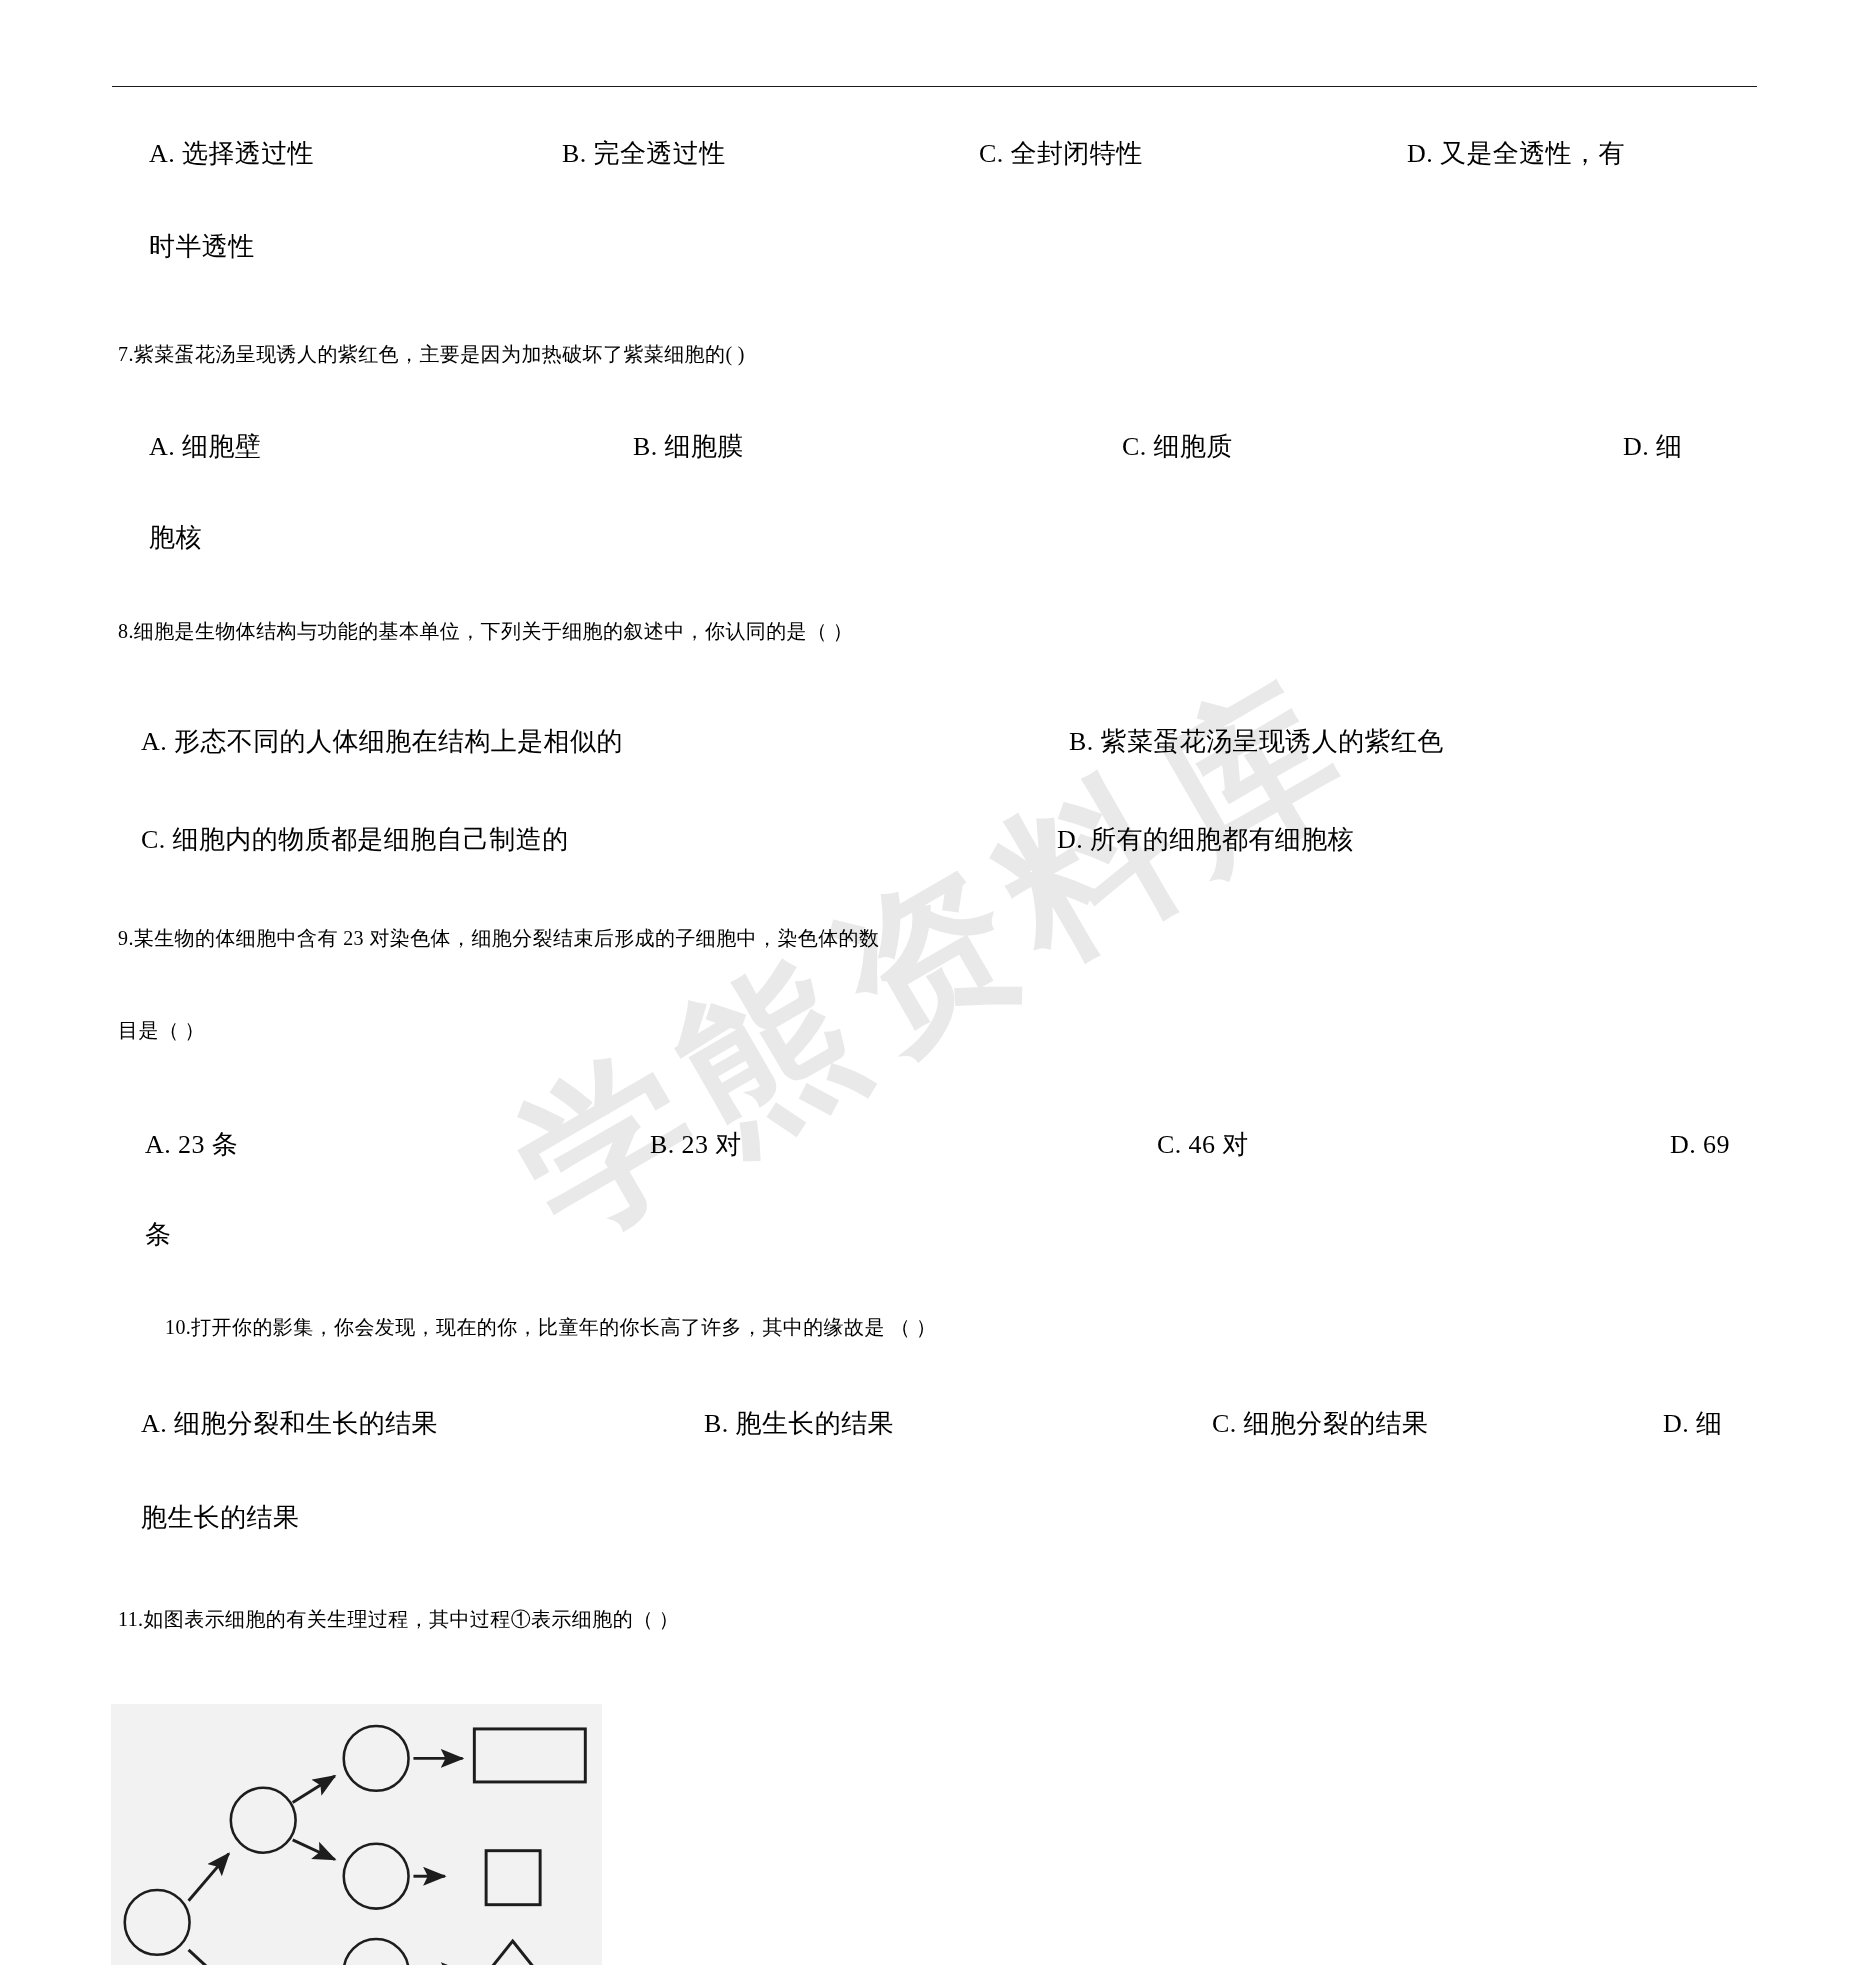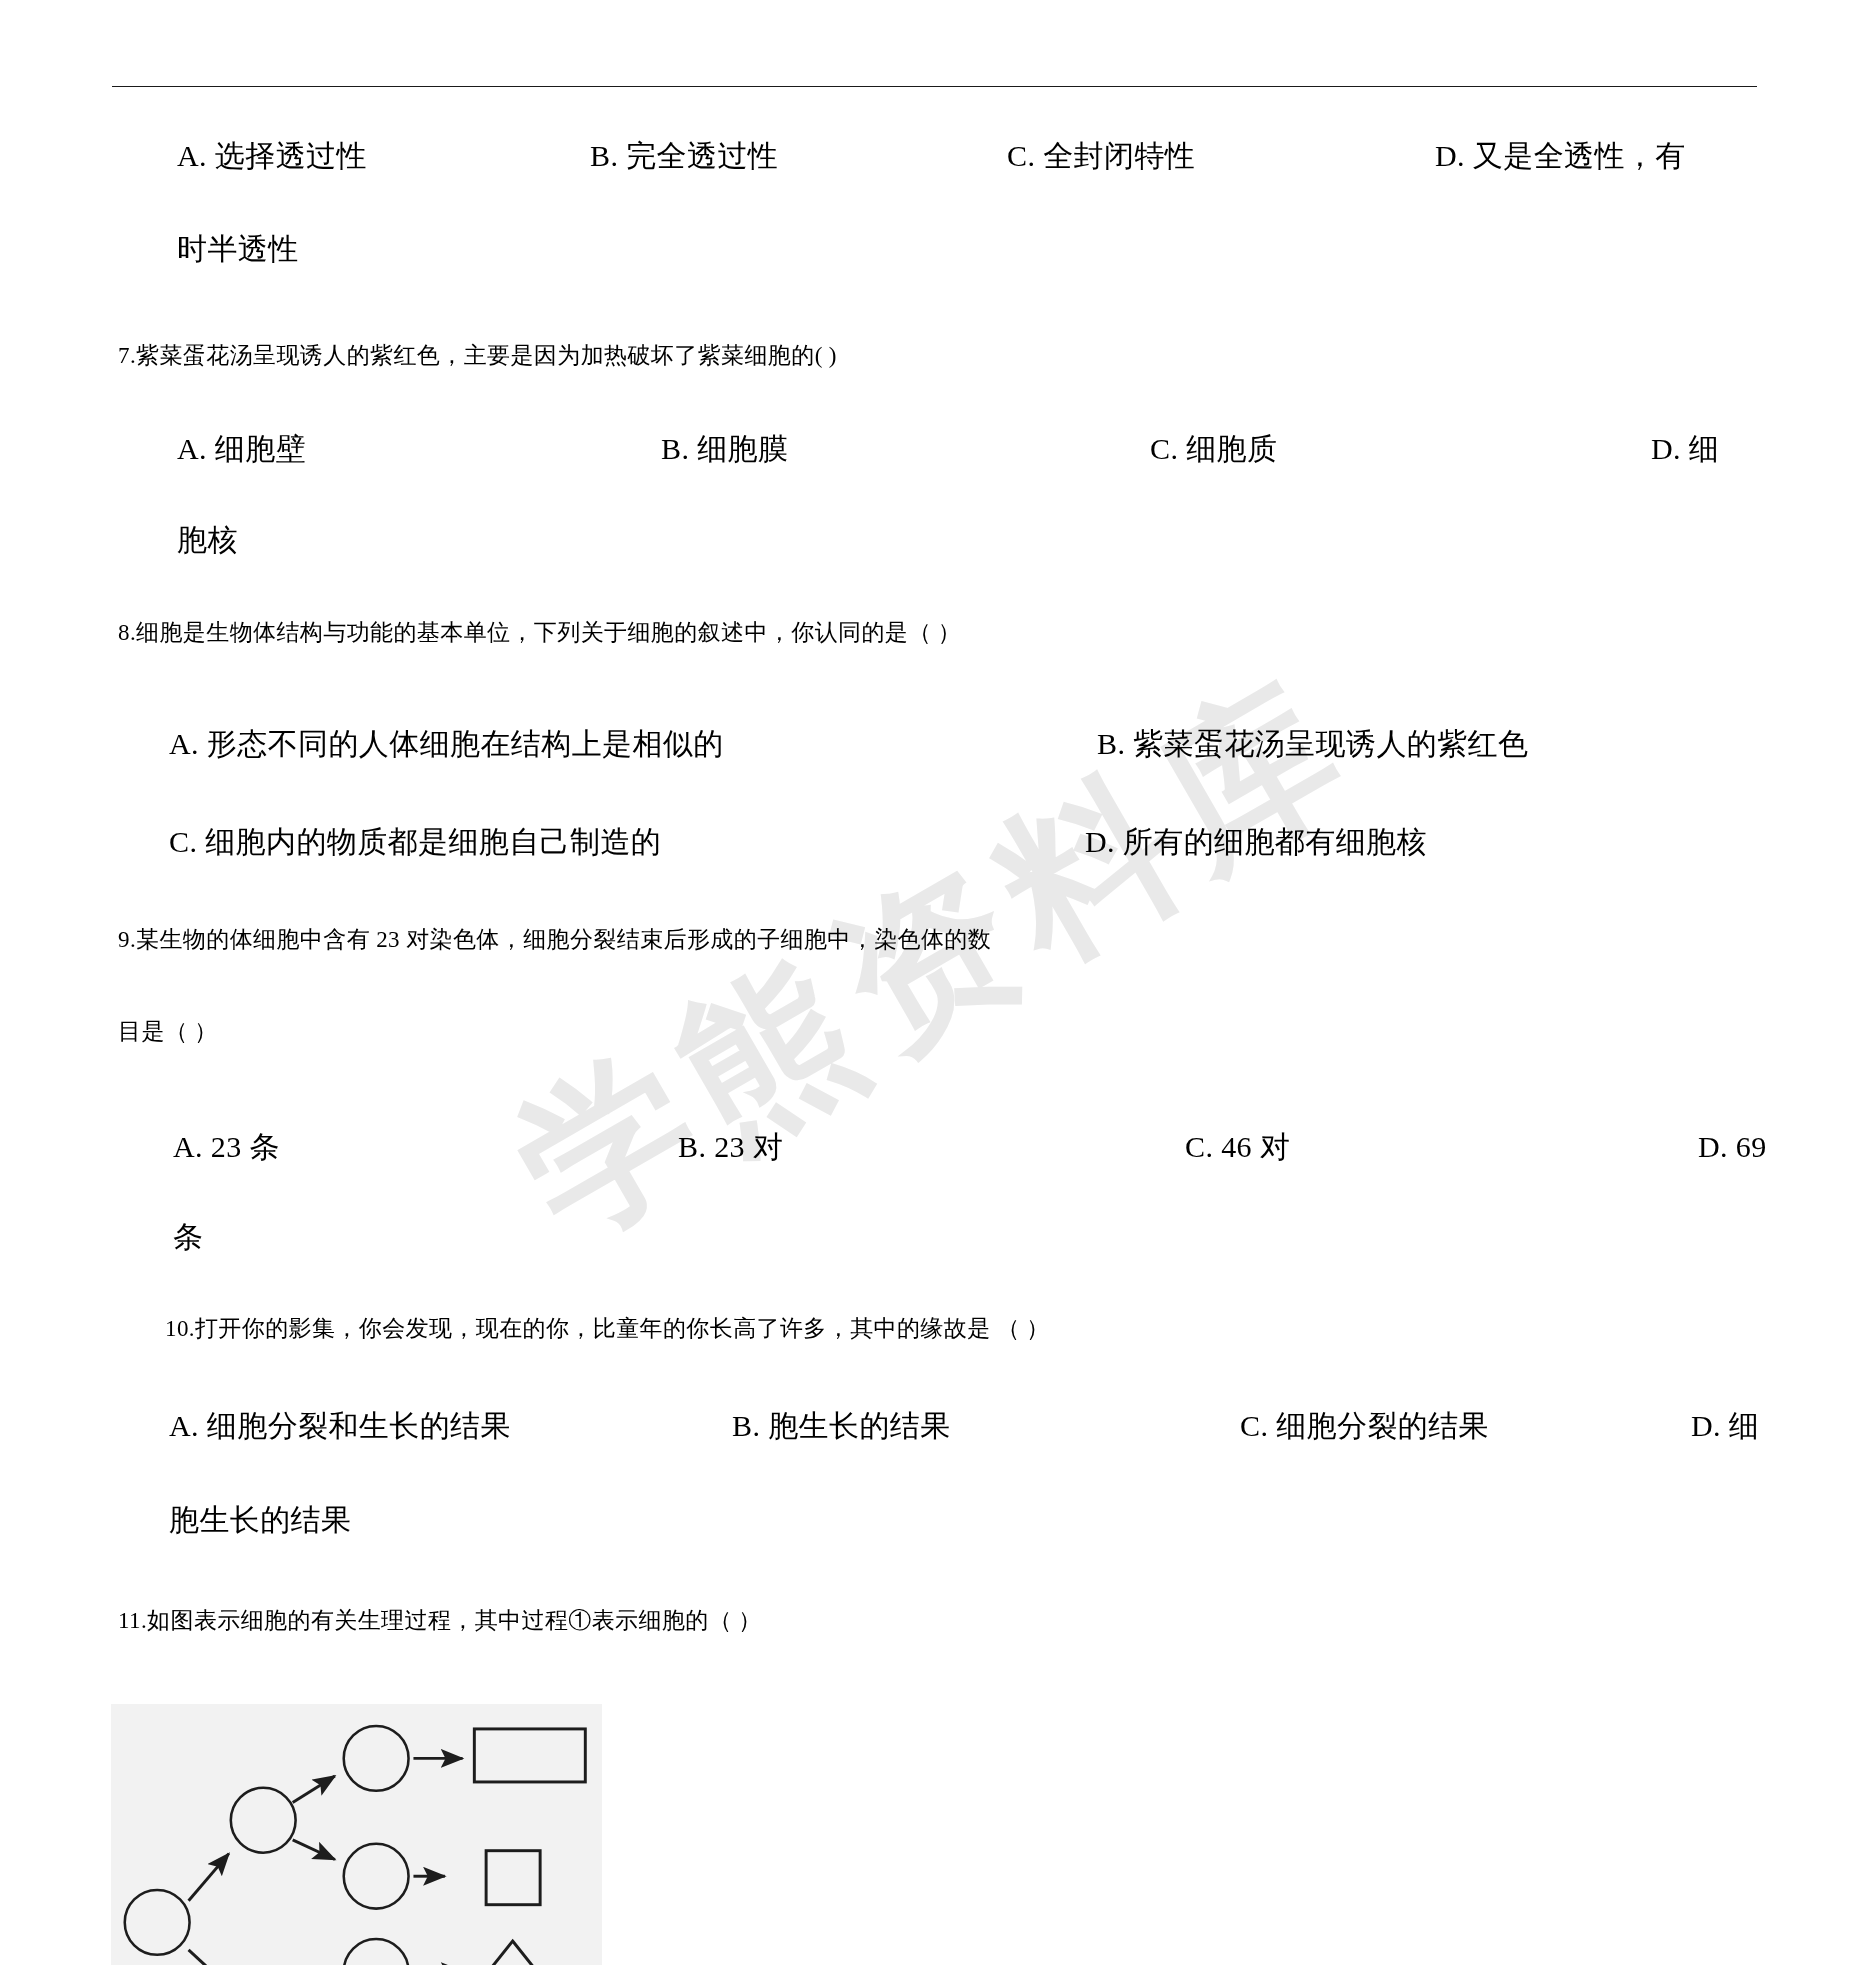--- a/index.html
+++ b/index.html
@@ -55,26 +55,25 @@
   .line {
     position: absolute;
     white-space: nowrap;
     font-size: 30px;
     line-height: 1;
     letter-spacing: 0.4px;
     z-index: 2;
   }
 
   .stem {
-    font-size: 23px;
+    font-size: 20px;
   }
 
   .opt {
-    font-size: 30px;
-    margin-left: 28px;
+    font-size: 26px;
   }
 
   
   .diagram-box {
     position: absolute;
     left: 111px;
     top: 1704px;
     width: 491px;
     height: 478px;
     background: #f2f2f2;

